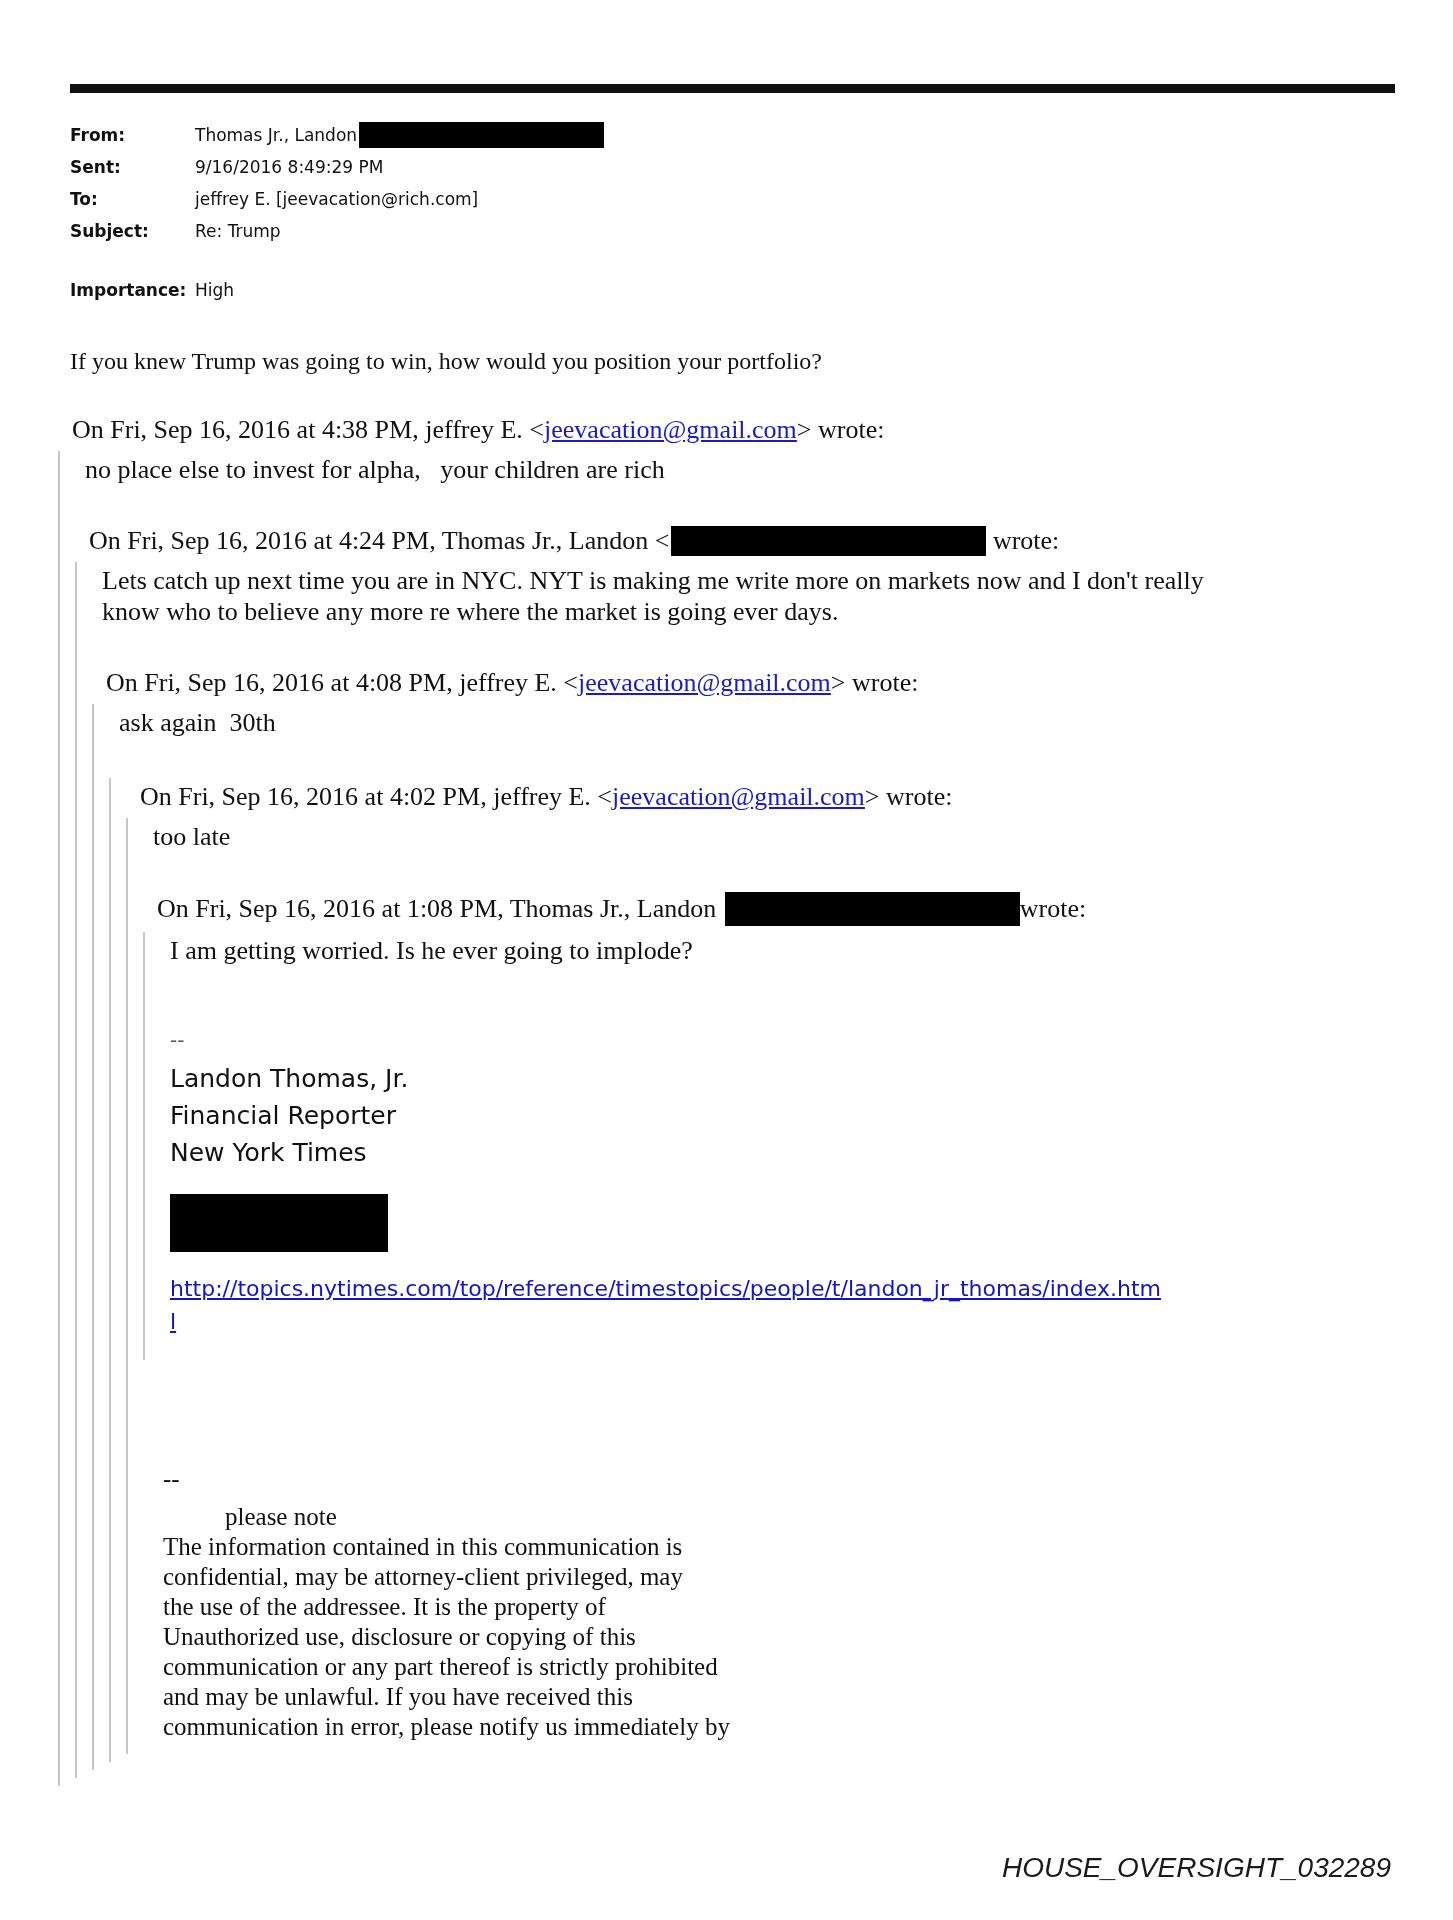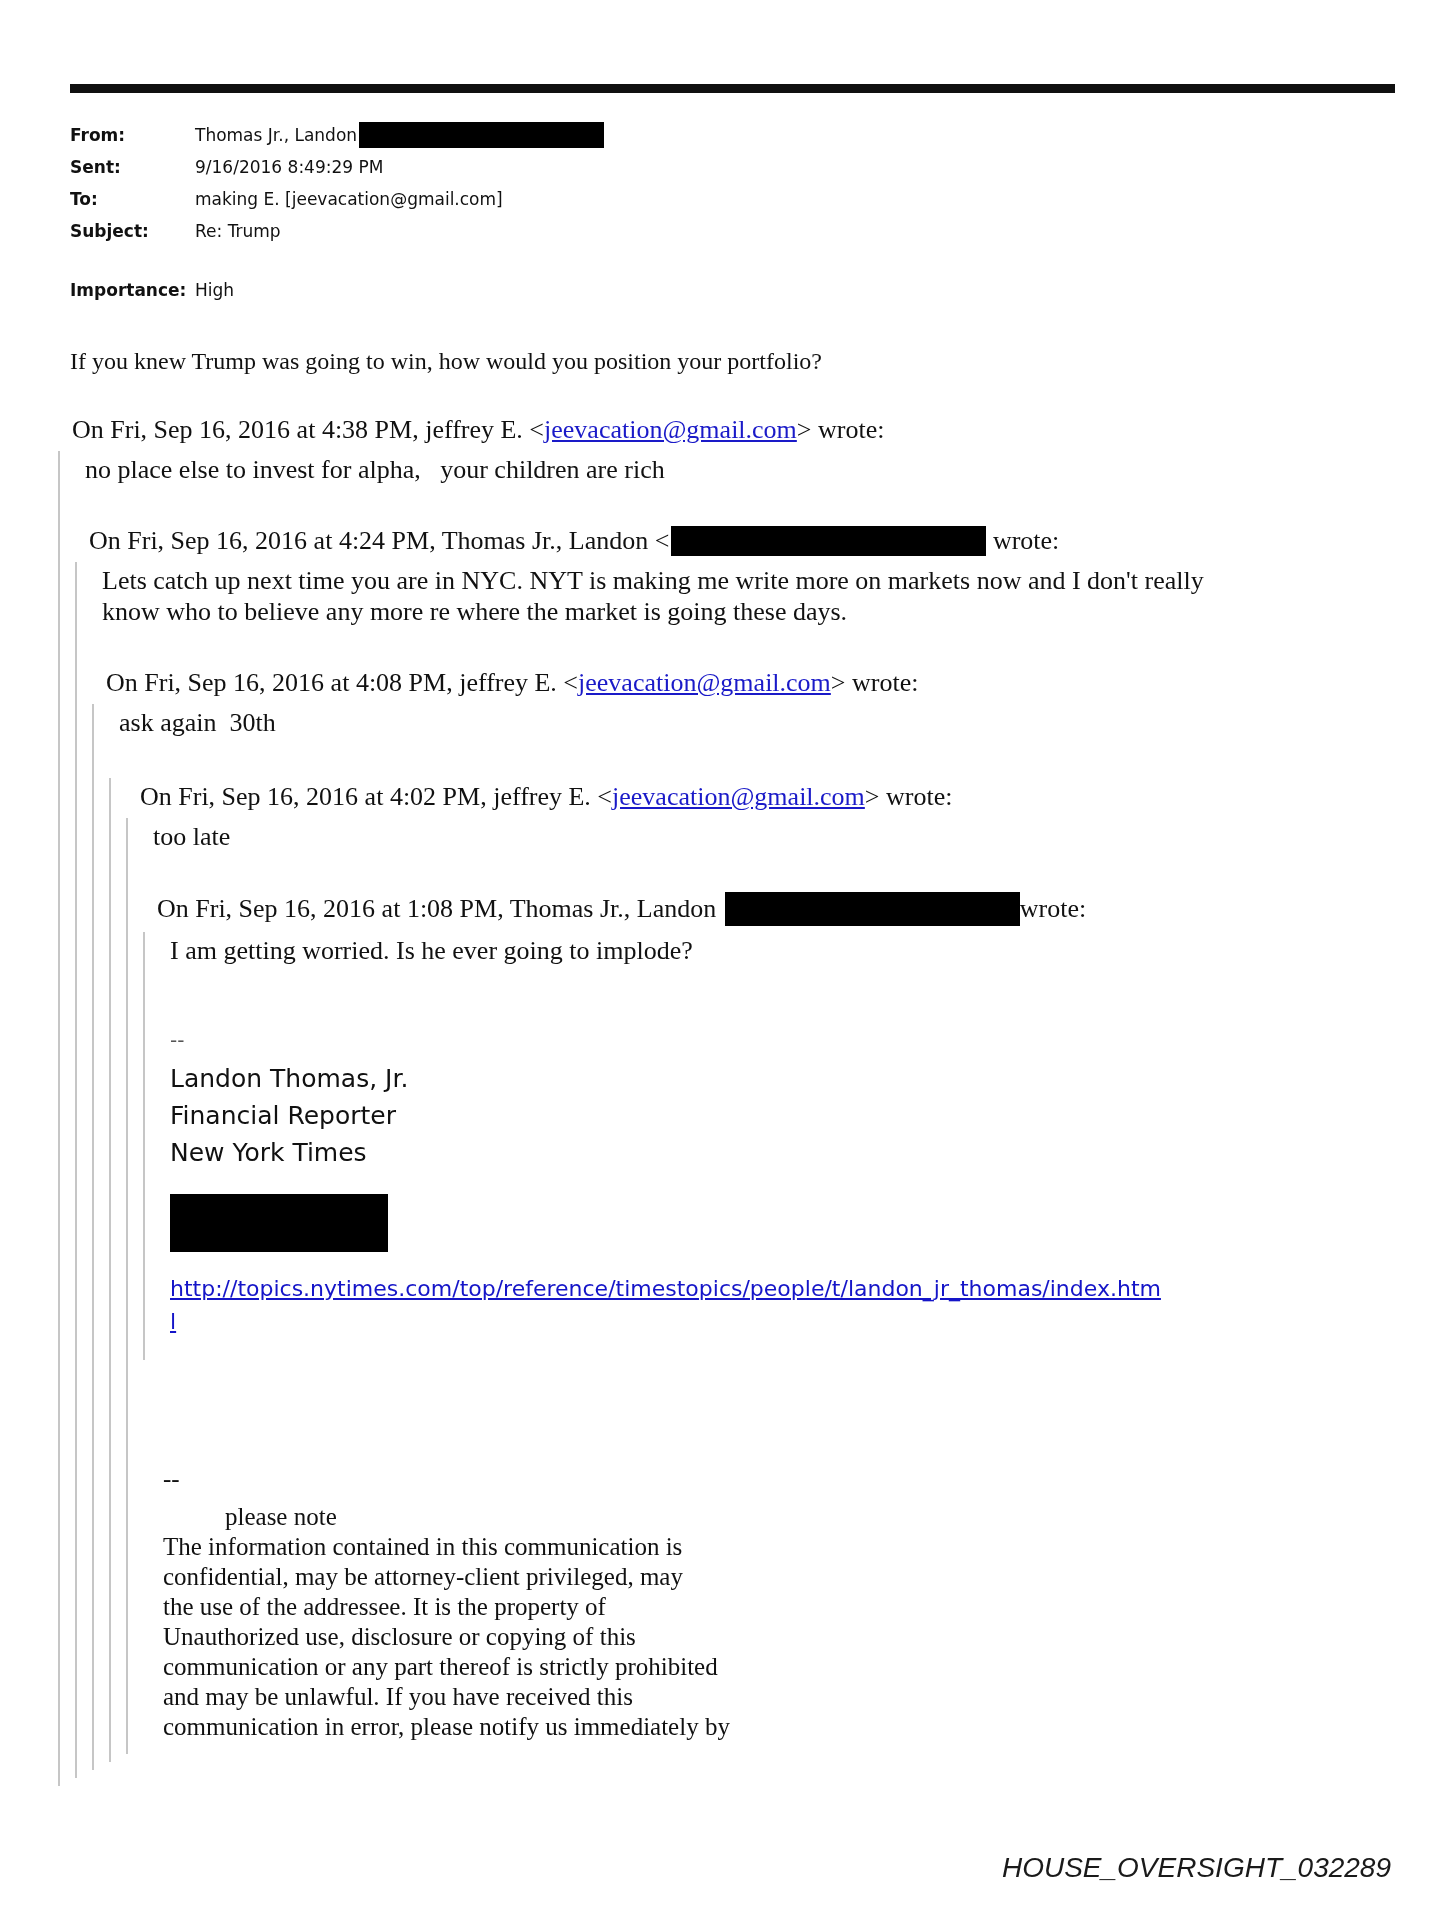--- a/index.html
+++ b/index.html
@@ -113,21 +113,21 @@
     <div class="hdr-row">
       <span class="hdr-label">From:</span>
       <span class="hdr-value"><span>Thomas Jr., Landon</span><span class="redact redact-from"></span></span>
     </div>
     <div class="hdr-row">
       <span class="hdr-label">Sent:</span>
       <span class="hdr-value">9/16/2016 8:49:29 PM</span>
     </div>
     <div class="hdr-row">
       <span class="hdr-label">To:</span>
-      <span class="hdr-value">making E. [jeevacation@gmail.com]</span>
+      <span class="hdr-value">jeffrey E. [jeevacation@rich.com]</span>
     </div>
     <div class="hdr-row">
       <span class="hdr-label">Subject:</span>
       <span class="hdr-value">Re: Trump</span>
     </div>
     <div class="hdr-row importance">
       <span class="hdr-label">Importance:</span>
       <span class="hdr-value">High</span>
     </div>
   </div>
@@ -137,21 +137,21 @@
   <div class="thread">
 
     <div class="attr"><span>On Fri, Sep 16, 2016 at 4:38 PM, jeffrey E. &lt;</span><a class="email-link">jeevacation@gmail.com</a><span>&gt; wrote:</span></div>
 
     <blockquote class="bq">
       <div class="msg-body">no place else to invest for alpha,   your children are rich</div>
 
       <div class="attr"><span>On Fri, Sep 16, 2016 at 4:24 PM, Thomas Jr., Landon &lt;</span><span class="redact redact-m2"></span><span> wrote:</span></div>
 
       <blockquote class="bq">
-        <div class="msg-body w-m2">Lets catch up next time you are in NYC. NYT is making me write more on markets now and I don't really know who to believe any more re where the market is going these days.</div>
+        <div class="msg-body w-m2">Lets catch up next time you are in NYC. NYT is making me write more on markets now and I don't really know who to believe any more re where the market is going ever days.</div>
 
         <div class="attr"><span>On Fri, Sep 16, 2016 at 4:08 PM, jeffrey E. &lt;</span><a class="email-link">jeevacation@gmail.com</a><span>&gt; wrote:</span></div>
 
         <blockquote class="bq">
           <div class="msg-body">ask again  30th</div>
 
 
           <blockquote class="bq">
 
             <div class="attr"><span>On Fri, Sep 16, 2016 at 4:02 PM, jeffrey E. &lt;</span><a class="email-link">jeevacation@gmail.com</a><span>&gt; wrote:</span></div>

